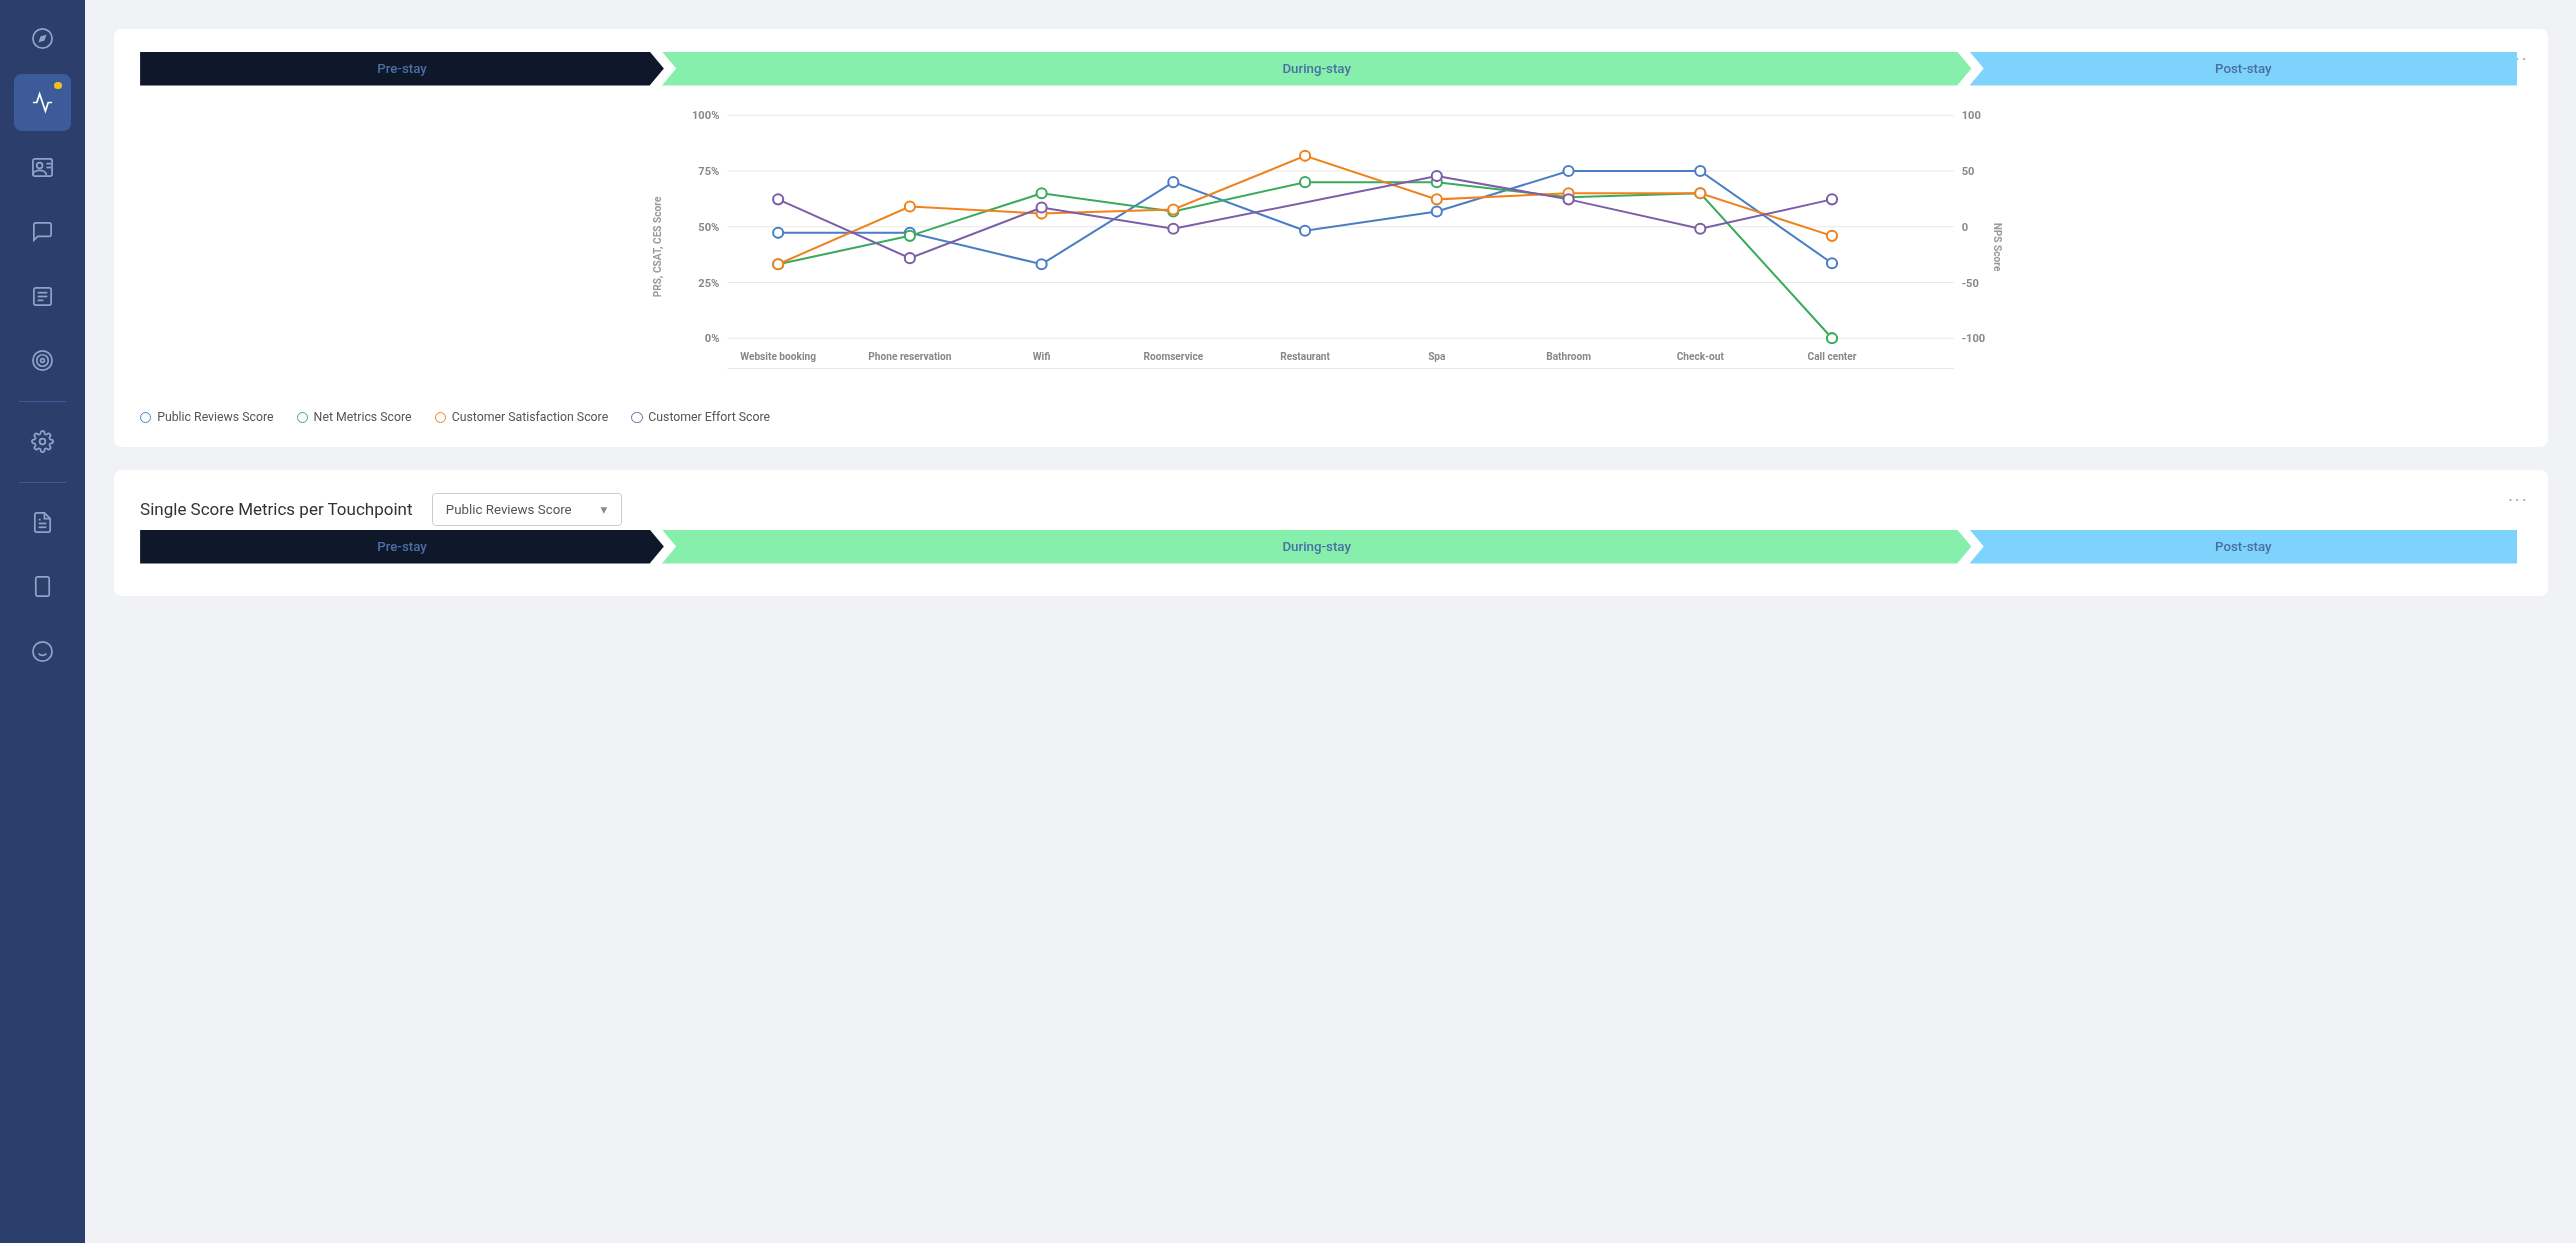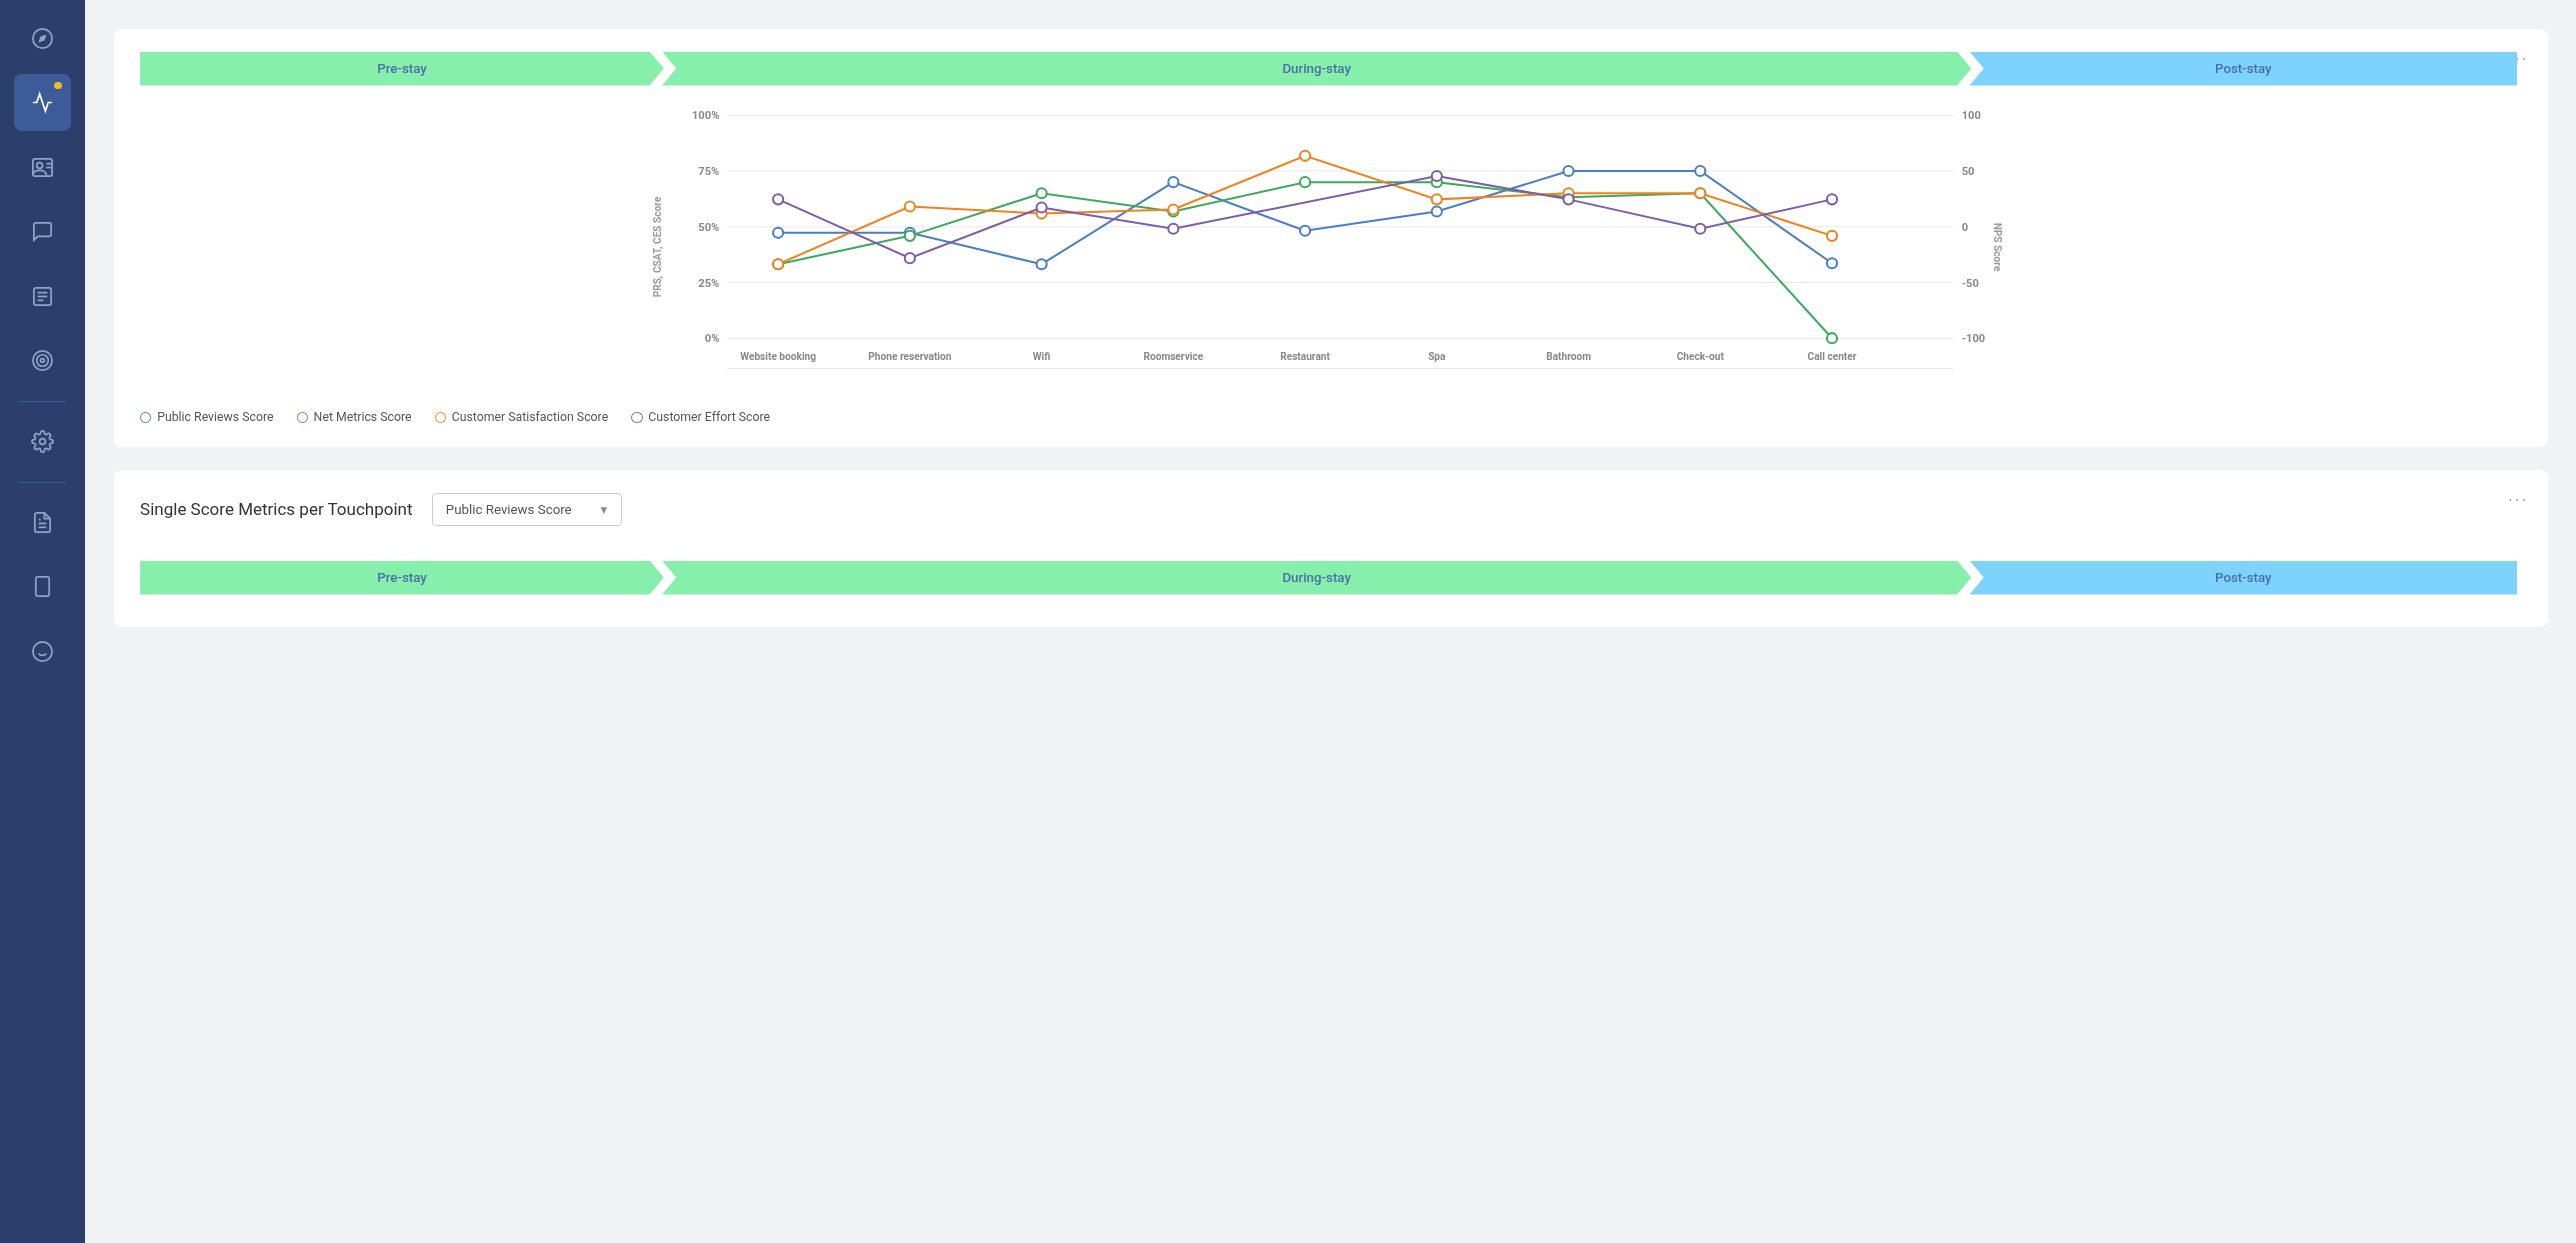--- a/index.html
+++ b/index.html
@@ -90,21 +90,21 @@
       display: flex;
       align-items: center;
       justify-content: center;
       height: 34px;
       font-size: 13.3px;
       color: #4a6fa5;
       font-weight: 500;
       position: relative;
     }
     .phase-prestay {
-      background: #86efac;
+      background: #0f172a;
       width: 22%;
       clip-path: polygon(0 0, calc(100% - 14.2px) 0, 100% 50%, calc(100% - 14.2px) 100%, 0 100%);
       align-items: center;
     }
     .phase-duringstay {
       background: #86efac;
       width: 55%;
       clip-path: polygon(0 0, calc(100% - 14.2px) 0, 100% 50%, calc(100% - 14.2px) 100%, 0 100%, 14.2px 50%);
       margin-left: -1.9px;
     }
@@ -145,21 +145,21 @@
       border-radius: 50%;
       border: 1.9px solid;
       background: white;
     }
 
     
     .section-header {
       display: flex;
       align-items: center;
       gap: 19px;
-      margin-bottom: 35px;
+      margin-bottom: 4px;
     }
     .section-title {
       font-size: 17px;
       color: #333;
       font-weight: 400;
     }
     .dropdown {
       display: flex;
       align-items: center;
       border: 0.9px solid #ccc;

